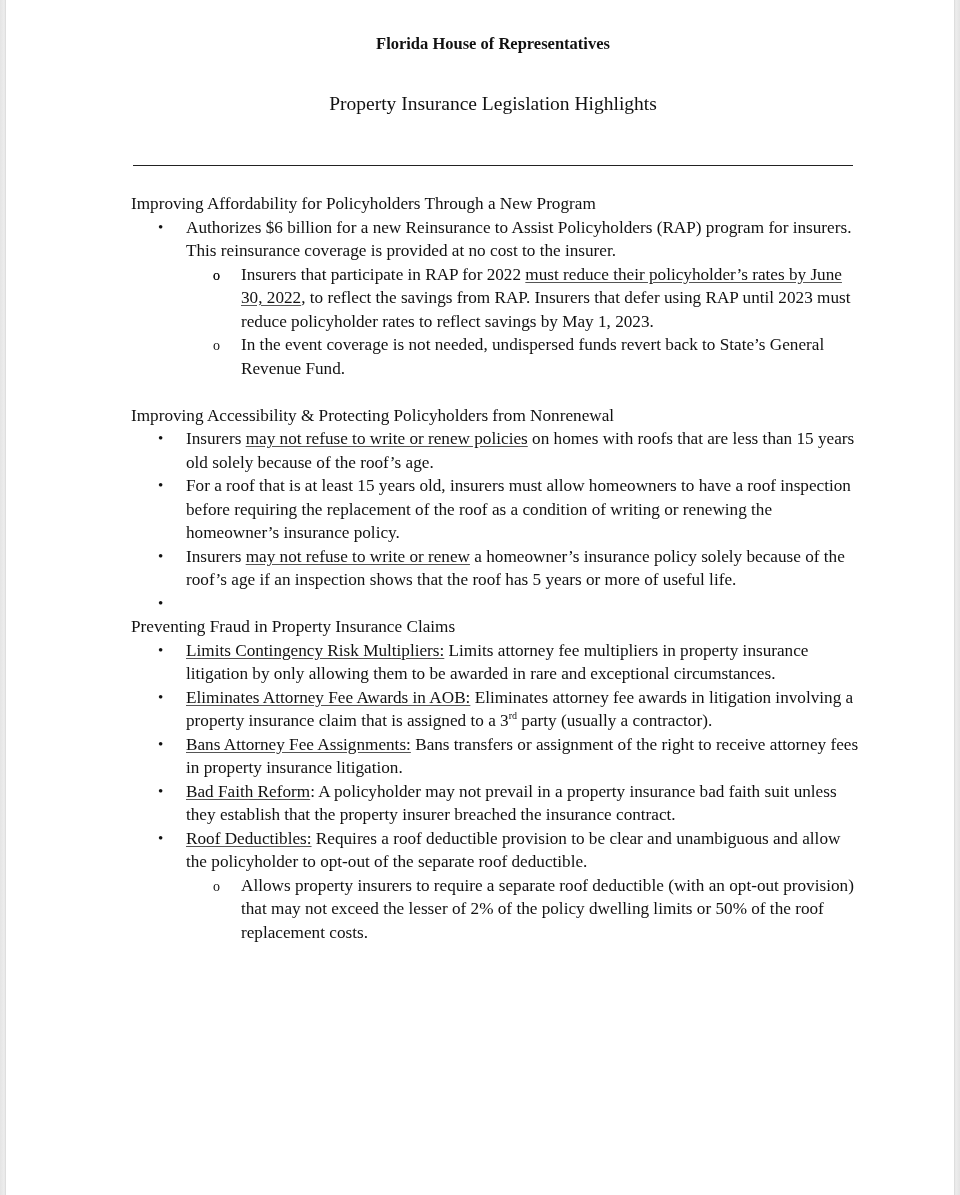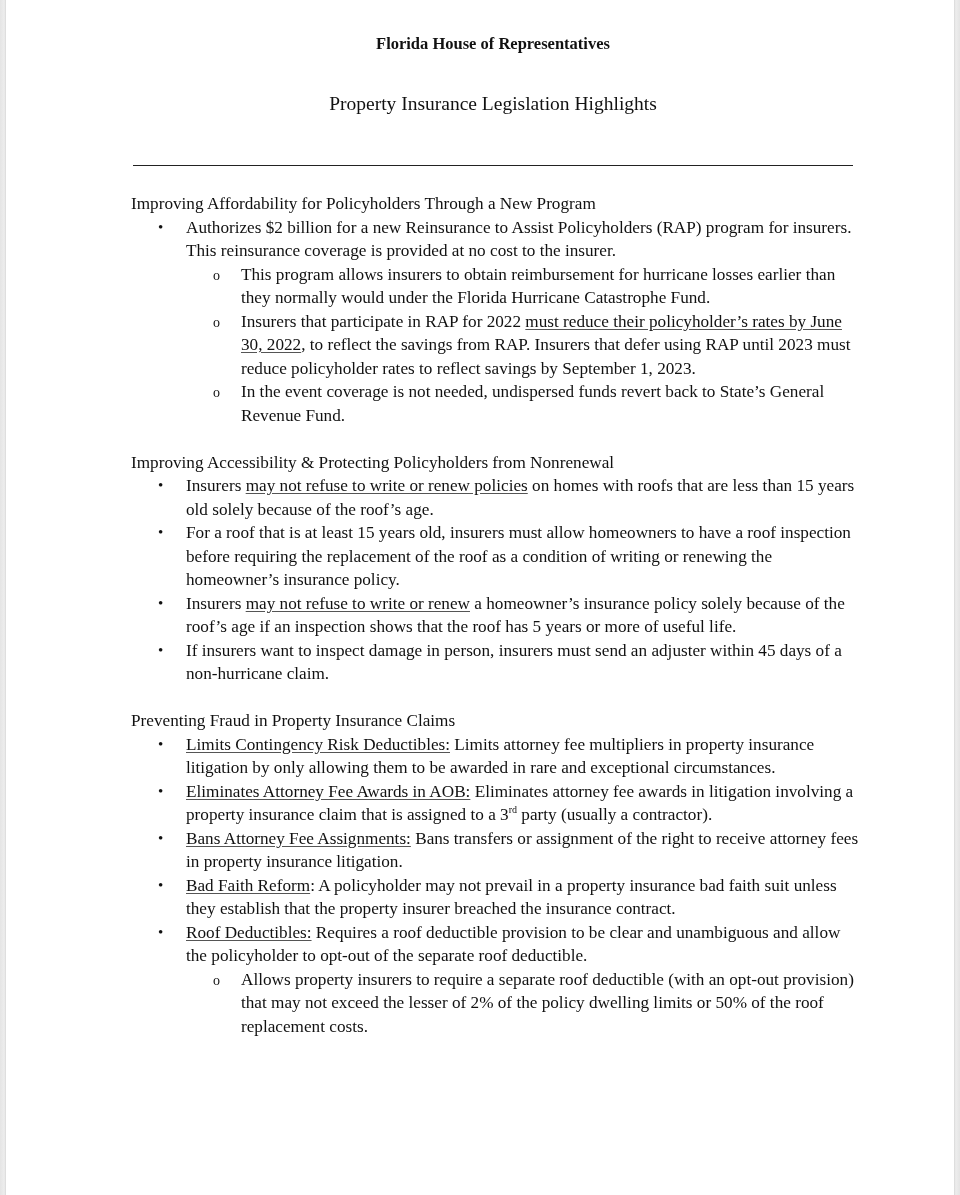--- a/index.html
+++ b/index.html
@@ -70,29 +70,28 @@
   </div>
   <div class="rule"></div>
 
   <div class="content">
 
     <div class="section">
       <h2>Improving Affordability for Policyholders Through a New Program</h2>
       <ul class="l1">
         <li>
           <span class="bul">•</span>
-          <span>Authorizes $2 billion for a new Reinsurance to Assist Policyholders (RAP) program for insurers. This reinsurance coverage is provided at no cost to the insurer.</span>
+          <span>Authorizes $6 billion for a new Reinsurance to Assist Policyholders (RAP) program for insurers. This reinsurance coverage is provided at no cost to the insurer.</span>
           <ul class="l2">
             <li>
               <span class="bul">o</span>
-              <span>This program allows insurers to obtain reimbursement for hurricane losses earlier than they normally would under the Florida Hurricane Catastrophe Fund.</span>
             </li>
             <li>
               <span class="bul">o</span>
-              <span>Insurers that participate in RAP for 2022 </span><span class="u">must reduce their policyholder’s rates by June 30, 2022</span><span>, to reflect the savings from RAP. Insurers that defer using RAP until 2023 must reduce policyholder rates to reflect savings by September 1, 2023.</span>
+              <span>Insurers that participate in RAP for 2022 </span><span class="u">must reduce their policyholder’s rates by June 30, 2022</span><span>, to reflect the savings from RAP. Insurers that defer using RAP until 2023 must reduce policyholder rates to reflect savings by May 1, 2023.</span>
             </li>
             <li>
               <span class="bul">o</span>
               <span>In the event coverage is not needed, undispersed funds revert back to State’s General Revenue Fund.</span>
             </li>
           </ul>
         </li>
       </ul>
     </div>
 
@@ -106,31 +105,30 @@
         <li>
           <span class="bul">•</span>
           <span>For a roof that is at least 15 years old, insurers must allow homeowners to have a roof inspection before requiring the replacement of the roof as a condition of writing or renewing the homeowner’s insurance policy.</span>
         </li>
         <li>
           <span class="bul">•</span>
           <span>Insurers </span><span class="u">may not refuse to write or renew</span><span> a homeowner’s insurance policy solely because of the roof’s age if an inspection shows that the roof has 5 years or more of useful life.</span>
         </li>
         <li>
           <span class="bul">•</span>
-          <span>If insurers want to inspect damage in person, insurers must send an adjuster within 45 days of a non-hurricane claim.</span>
         </li>
       </ul>
     </div>
 
     <div class="section">
       <h2>Preventing Fraud in Property Insurance Claims</h2>
       <ul class="l1">
         <li>
           <span class="bul">•</span>
-          <span class="u">Limits Contingency Risk Deductibles:</span><span> Limits attorney fee multipliers in property insurance litigation by only allowing them to be awarded in rare and exceptional circumstances.</span>
+          <span class="u">Limits Contingency Risk Multipliers:</span><span> Limits attorney fee multipliers in property insurance litigation by only allowing them to be awarded in rare and exceptional circumstances.</span>
         </li>
         <li>
           <span class="bul">•</span>
           <span class="u">Eliminates Attorney Fee Awards in AOB:</span><span> Eliminates attorney fee awards in litigation involving a property insurance claim that is assigned to a 3</span><sup>rd</sup><span> party (usually a contractor).</span>
         </li>
         <li>
           <span class="bul">•</span>
           <span class="u">Bans Attorney Fee Assignments:</span><span> Bans transfers or assignment of the right to receive attorney fees in property insurance litigation.</span>
         </li>
         <li>

